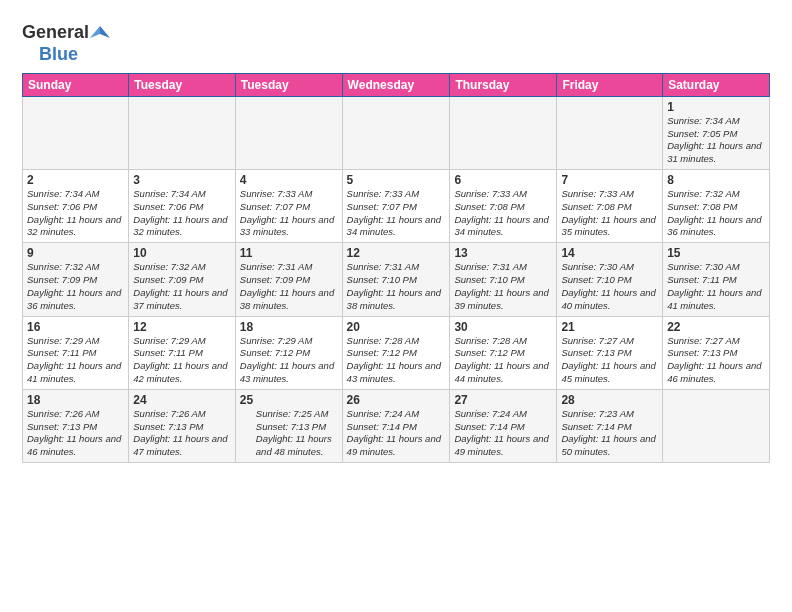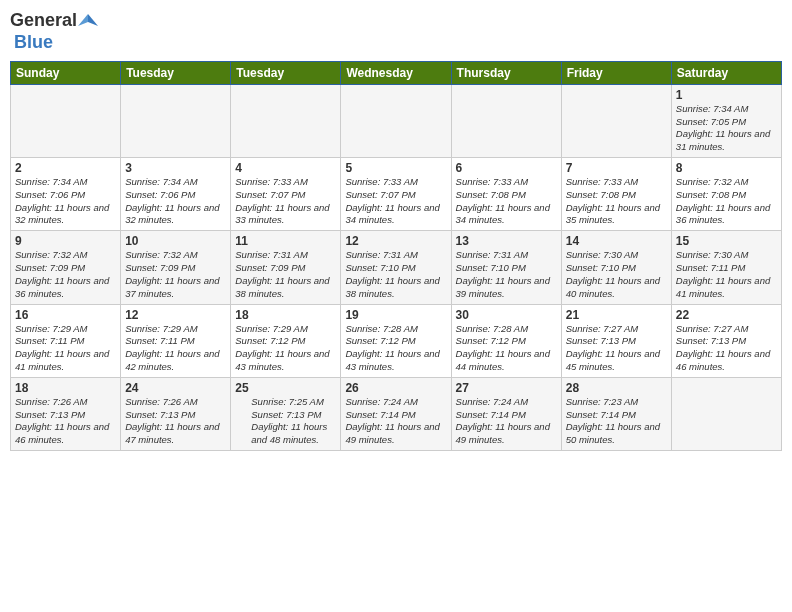--- a/index.html
+++ b/index.html
@@ -1,44 +1,44 @@
 <!DOCTYPE html>
 <html><head>
   <meta charset="utf-8">
   <style>
     * { box-sizing: border-box; margin: 0; padding: 0; }
     body { font-family: Arial, sans-serif; background: #fff; width: 792px; height: 612px; overflow: hidden; }
-    .page { width: 792px; height: 612px; padding: 10px; }
+    .page { width: 792px; height: 612px; padding: 22px; }
     .header-row { display: flex; justify-content: space-between; align-items: flex-start; margin-bottom: 8px; }
     .logo { display: flex; align-items: center; }
     .title-block { text-align: right; }
     .month-title { font-size: 32px; color: #333; font-weight: normal; }
     .location { font-size: 14px; color: #555; }
     .calendar { width: 100%; border-collapse: collapse; }
-    .calendar th { background: #4d7c0f; color: #fff; font-size: 12px; font-weight: bold; padding: 4px 5px; text-align: left; border: 1px solid #2a60a0; }
+    .calendar th { background: #ec4899; color: #fff; font-size: 12px; font-weight: bold; padding: 4px 5px; text-align: left; border: 1px solid #2a60a0; }
     .calendar td { vertical-align: top; border: 1px solid #ccc; padding: 3px 4px; width: 110px; min-height: 60px; background: #fff; }
     .calendar tr:nth-child(odd) td { background: #f5f5f5; }
     .calendar tr:nth-child(even) td { background: #fff; }
     .day-num { font-size: 12px; font-weight: bold; color: #333; display: block; margin-bottom: 1px; }
     .day-info { font-size: 9.5px; color: #333; line-height: 1.35; font-style: italic; }
     .empty-cell { background: #fff !important; }
     .calendar tr:nth-child(odd) .empty-cell { background: #f5f5f5 !important; }
   </style>
 </head>
 <body>
 
 <div class="page">
   <div class="header-row">
     <div class="logo">
       <span style="display:inline-block;">
         <span style="font-size:18px;font-weight:bold;color:#333;">General</span><svg width="20" height="20" viewBox="0 0 20 20" style="vertical-align:middle;margin:0 1px;">
             <polygon points="10,2 20,14 10,10" fill="#3a7abf"></polygon>
             <polygon points="10,2 0,14 10,10" fill="#5b9bd5"></polygon>
           </svg><br>
-        <span style="font-size:18px;font-weight:bold;color:#3a7abf;margin-left:4px;">Blue</span>
+        <span style="font-size:18px;font-weight:bold;color:#3a7abf;margin-left:17px;">Blue</span>
       </span>
     </div>
     <div class="title-block">
       <div class="month-title"></div>
       <div class="location"></div>
     </div>
   </div>
 
   <table class="calendar">
     <thead>
@@ -168,21 +168,21 @@
 Sunset: 7:11 PM
 Daylight: 11 hours and 42 minutes.</div>
           </td>
           <td>
             <span class="day-num">18</span>
             <div class="day-info" style="white-space: pre-line;">Sunrise: 7:29 AM
 Sunset: 7:12 PM
 Daylight: 11 hours and 43 minutes.</div>
           </td>
           <td>
-            <span class="day-num">19</span>
+            <span class="day-num">20</span>
             <div class="day-info" style="white-space: pre-line;">Sunrise: 7:28 AM
 Sunset: 7:12 PM
 Daylight: 11 hours and 43 minutes.</div>
           </td>
           <td>
             <span class="day-num">30</span>
             <div class="day-info" style="white-space: pre-line;">Sunrise: 7:28 AM
 Sunset: 7:12 PM
 Daylight: 11 hours and 44 minutes.</div>
           </td>

